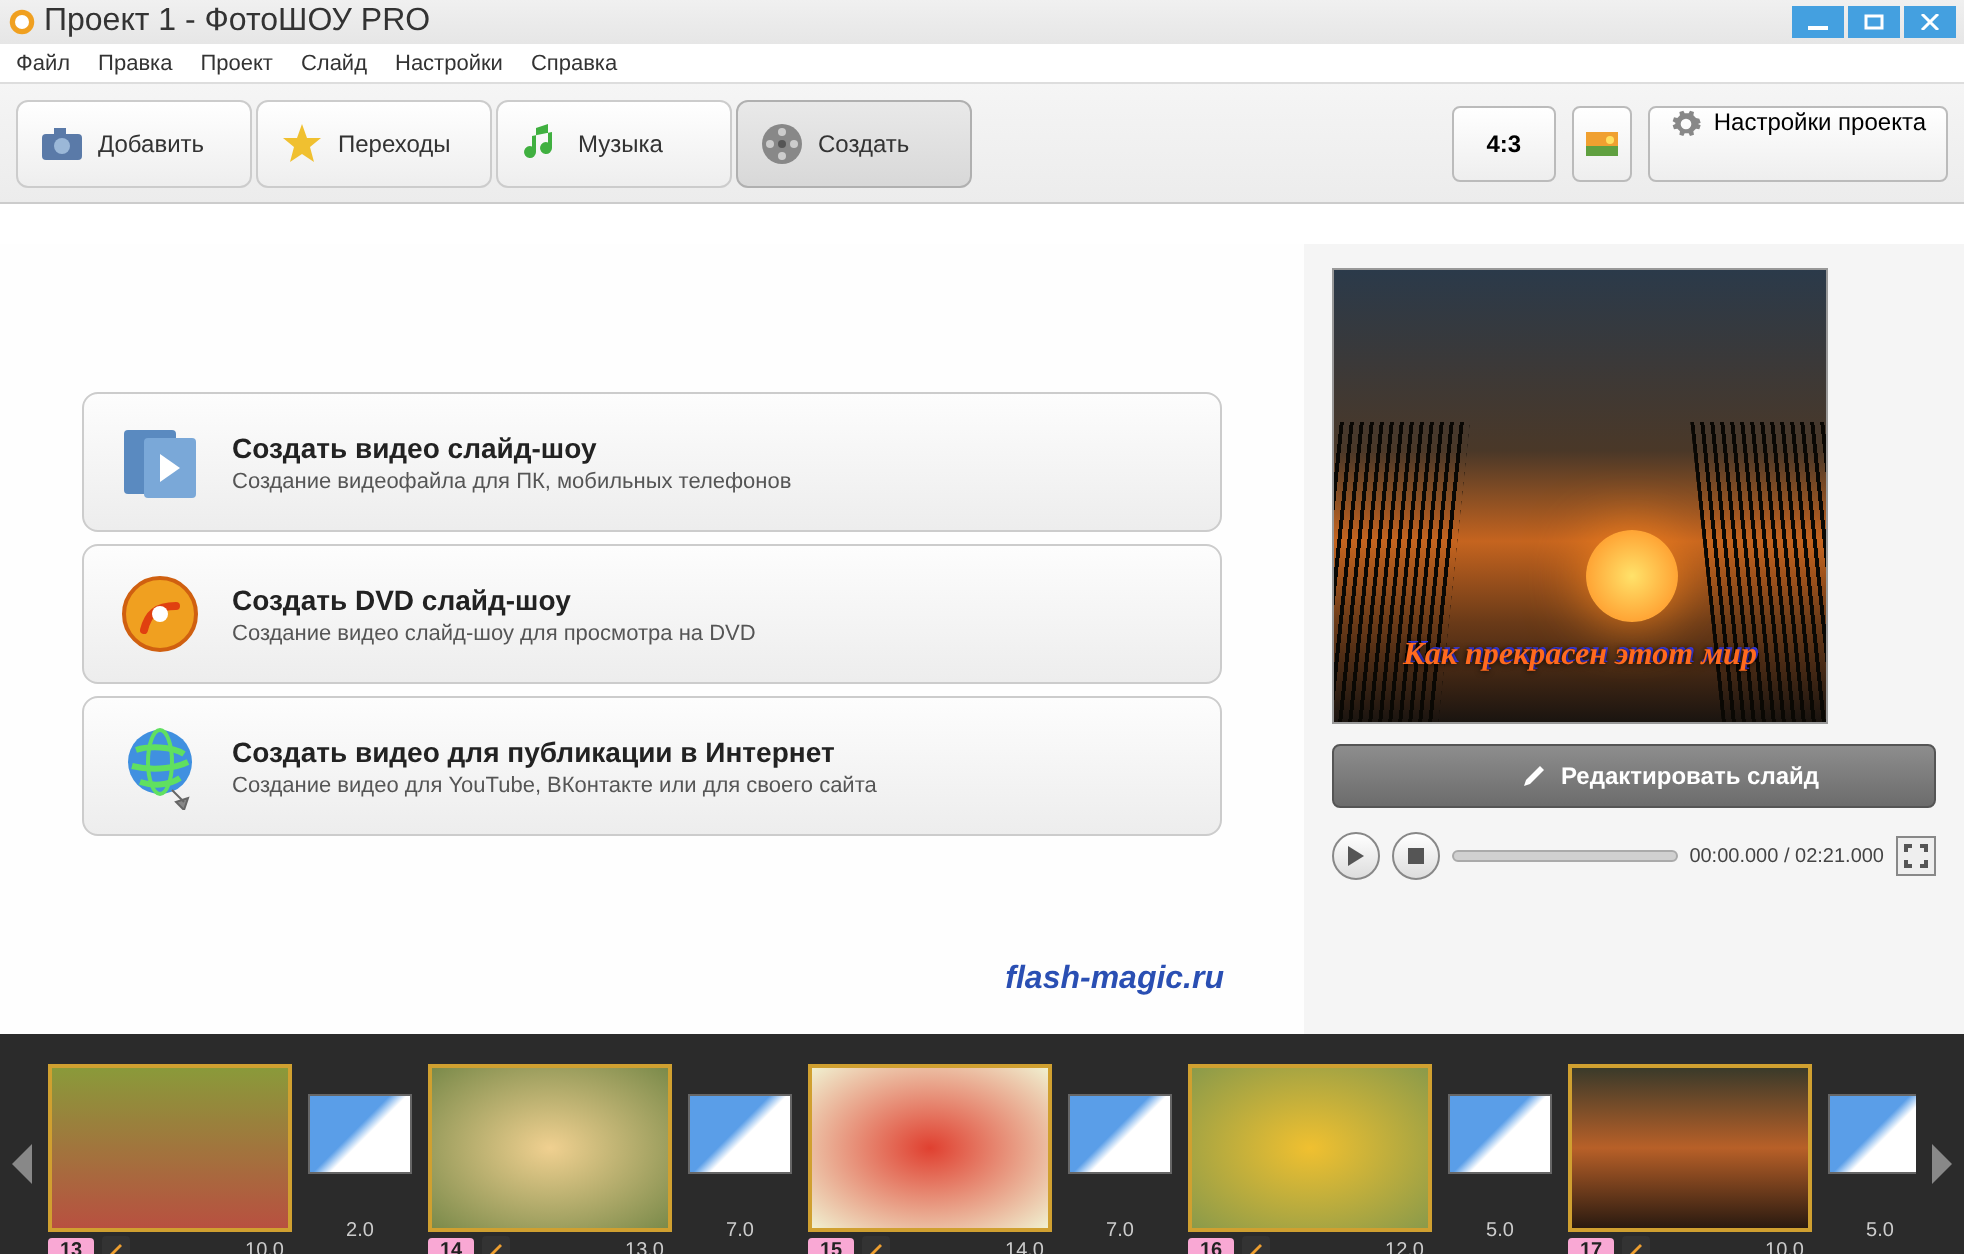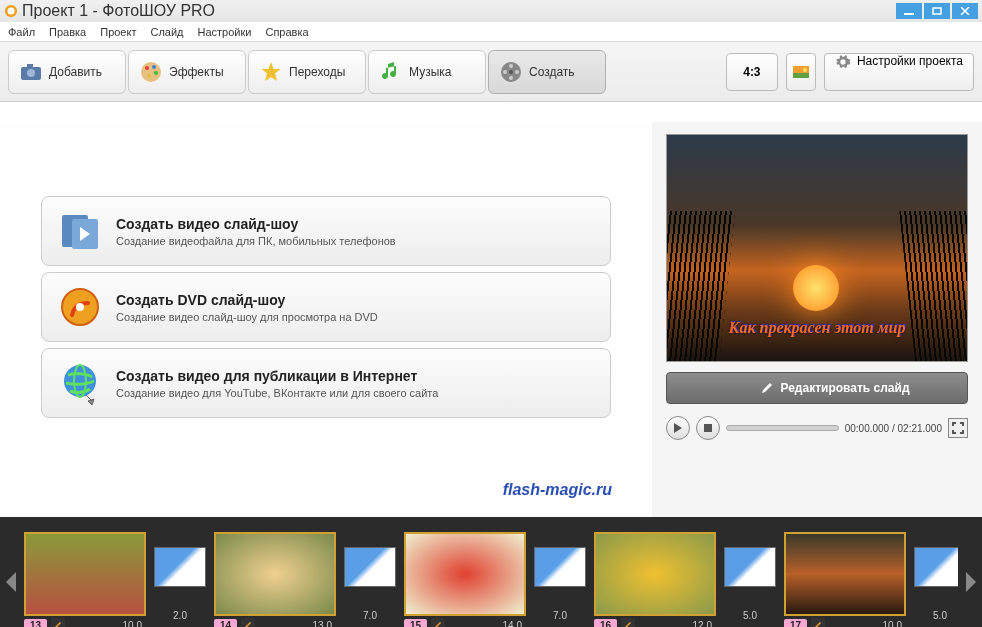--- a/index.html
+++ b/index.html
@@ -26,21 +26,21 @@
 
 .content { display: flex; height: 395px; margin-top: 20px; }
 .left-panel { width: 652px; background: #fefefe; padding: 18px 28px 10px 28px; position: relative; }
 .option-card { width: 570px; height: 70px; margin: 6px auto; background: linear-gradient(#fdfdfd,#ededed); border: 1px solid #ccc; border-radius: 8px; display: flex; align-items: center; padding: 0 16px; gap: 14px; cursor: pointer; }
 .option-card .oc-icon { width: 44px; height: 44px; flex-shrink: 0; }
 .option-card .oc-text h3 { font-size: 14px; font-weight: bold; color: #222; margin-bottom: 3px; }
 .option-card .oc-text p { font-size: 11px; color: #555; }
 .watermark { position: absolute; right: 40px; bottom: 18px; font-size: 16px; font-weight: bold; font-style: italic; color: #2a4fb3; }
 
 .right-panel { flex: 1; background: #f5f5f5; padding: 0 14px 8px 14px; display: flex; flex-direction: column; }
-.preview-box { width: 302px; height: 228px; margin-top: 12px; background: #000; border: 1px solid #999; position: relative; overflow: hidden; }
+.preview-box { width: 248px; height: 228px; margin-top: 12px; background: #000; border: 1px solid #999; position: relative; overflow: hidden; }
 .preview-sky { position: absolute; inset: 0; background: linear-gradient(#2b3a4a,#4a3828 40%,#c5641f 60%,#6a3a18 78%,#1a1410); }
 .preview-sun { position: absolute; left: 126px; top: 130px; width: 46px; height: 46px; border-radius: 50%; background: radial-gradient(#ffe26a,#ff8a1e); box-shadow: 0 0 30px #ff8a1e; }
 .preview-grass { position: absolute; bottom: 0; left: 0; right: 0; height: 90px; }
 .preview-grass::before, .preview-grass::after { content:""; position:absolute; bottom:0; width:70px; height:150px; background: repeating-linear-gradient(90deg,#0a0804 0 2px,transparent 2px 5px); }
 .preview-grass::before{ left:-10px; transform: skewX(-6deg);}
 .preview-grass::after{ right:-10px; transform: skewX(6deg);}
 .preview-caption { position: absolute; bottom: 24px; left: 0; right: 0; text-align: center; font-family: Georgia,serif; font-style: italic; font-weight: bold; font-size: 16px; color: #ff6a1e; text-shadow: 0 0 3px #000, 1px -1px 0 #4040ff; }
 .edit-slide-btn { margin-top: 10px; height: 32px; width: 302px; background: linear-gradient(#8d8d8d,#6c6c6c); border: 1px solid #555; border-radius: 4px; color: #fff; font-size: 12px; font-weight: bold; display: flex; align-items: center; justify-content: center; gap: 6px; cursor: pointer; padding-left: 36px; }
 .playback-row { display: flex; align-items: center; gap: 6px; margin-top: 12px; width:302px; }
 .play-ctrl { width: 24px; height: 24px; border-radius: 50%; border: 1px solid #888; background: linear-gradient(#fff,#ddd); display: flex; align-items: center; justify-content: center; cursor: pointer; }
@@ -106,30 +106,20 @@
 
 <div class="toolbar">
   <div class="main-tabs">
     <div class="tab-btn">
       <svg class="ic" viewBox="0 0 24 24">
           <rect x="2" y="7" width="20" height="13" rx="2" fill="#5a7aa8"></rect>
           <circle cx="12" cy="13" r="4" fill="#9bb8d8"></circle>
           <rect x="8" y="4" width="6" height="4" fill="#5a7aa8"></rect>
         </svg>
       <span>Добавить</span>
-    </div>
-    <div class="tab-btn">
-      <svg class="ic" viewBox="0 0 24 24">
-          <circle cx="12" cy="12" r="10" fill="#e8c080"></circle>
-          <circle cx="8" cy="8" r="2" fill="#e04040"></circle>
-          <circle cx="15" cy="7" r="2" fill="#4080e0"></circle>
-          <circle cx="17" cy="13" r="2" fill="#40c040"></circle>
-          <circle cx="10" cy="16" r="2" fill="#e0c040"></circle>
-        </svg>
-      <span>Эффекты</span>
     </div>
     <div class="tab-btn">
       <svg class="ic" viewBox="0 0 24 24">
           <path d="M12 2l2.5 7h7l-5.5 4.5 2 7.5L12 17l-6 4 2-7.5L2.5 9h7z" fill="#f0c030"></path>
         </svg>
       <span>Переходы</span>
     </div>
     <div class="tab-btn">
       <svg class="ic" viewBox="0 0 24 24">
           <path d="M9 4v12a3 3 0 11-2-2.8V8l10-2v8a3 3 0 11-2-2.8V2z" fill="#40b040"></path>

